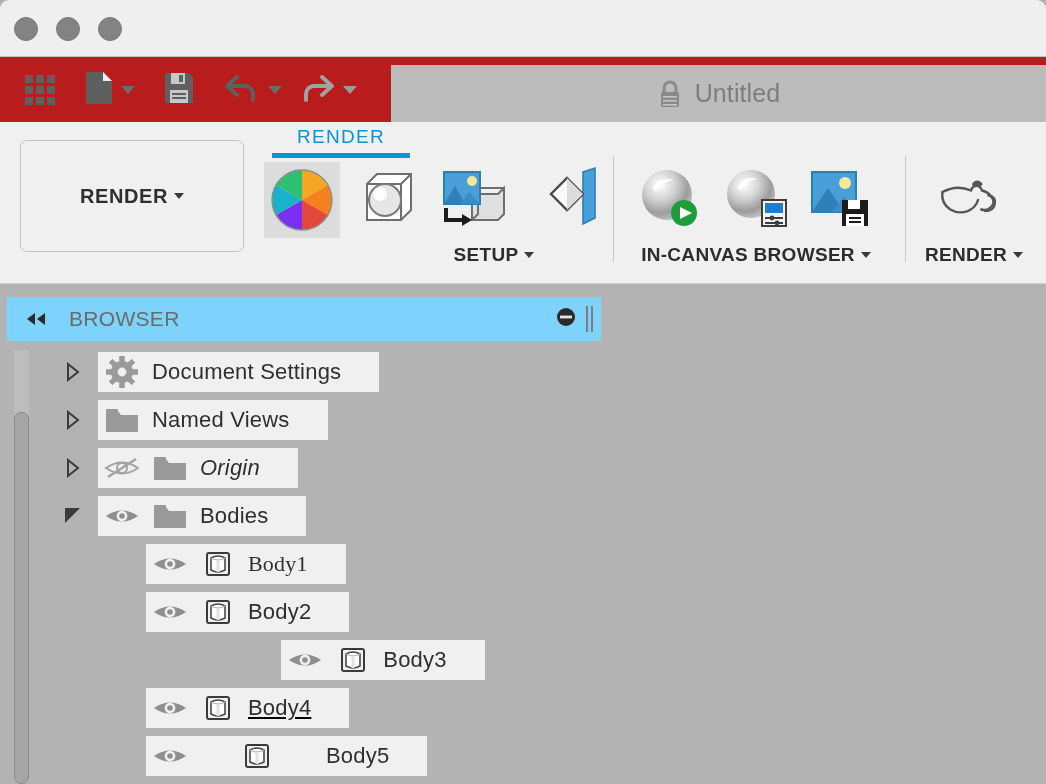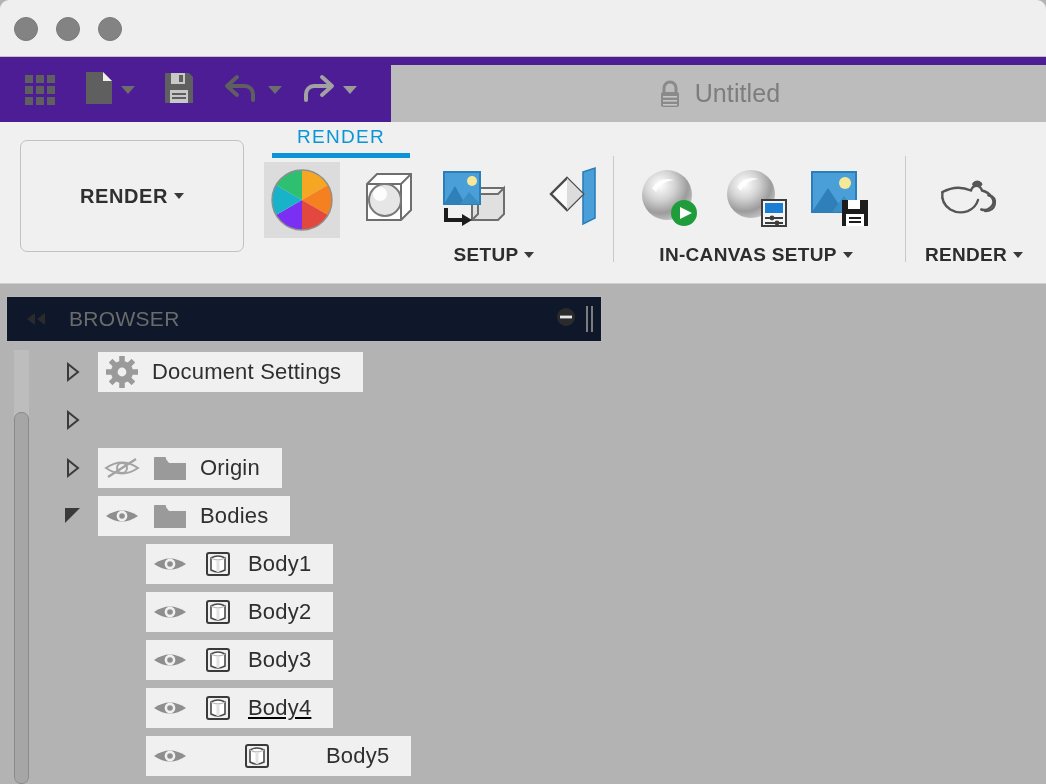--- a/index.html
+++ b/index.html
@@ -31,21 +31,21 @@
     width: 24px; height: 24px; border-radius: 50%;
     background: #838383;
     border: 1px solid #7a7a7a;
     box-sizing: border-box;
   }
 
   
   .qat {
     position: absolute; left: 0; top: 57px;
     width: 1046px; height: 65px;
-    background: #4c1d95;
+    background: #b91c1c;
     box-sizing: border-box;
   }
   .qat-inner { position: absolute; left: 0; top: 0; height: 65px; display: flex; align-items: center; }
   .qat-btn {
     display: flex; align-items: center; justify-content: center;
     height: 65px; cursor: default;
   }
   .qat-gap { width: 16px; height: 1px; }
 
   .grid-icon { display: grid; grid-template-columns: repeat(3, 8px); grid-template-rows: repeat(3, 8px); gap: 3px; }
@@ -120,21 +120,21 @@
   .rb-label {
     text-align: center; font-size: 19px; color: #2d2d2d; letter-spacing: .3px;
     margin-top: 2px;
   }
   .vsep { width: 1px; background: #c9c9c9; height: 106px; position: absolute; top: 34px; }
 
   
   .browser-hdr {
     position: absolute; left: 6px; top: 296px;
     width: 596px; height: 46px;
-    background: #0f172a;
+    background: #7dd3fc;
     border: 1px solid #b6b6b6;
     box-sizing: border-box;
     display: flex; align-items: center;
   }
   .bh-collapse { margin-left: 16px; display: flex; }
   .bh-title { margin-left: 20px; font-size: 21px; color: #6b6b6b; letter-spacing: .3px; }
   .bh-right { margin-left: auto; display: flex; align-items: center; gap: 10px; margin-right: 8px; }
   .bh-grip { display:flex; flex-direction:column; }
   .bh-grip span { display:block; width:2px; height:26px; background:#7d7d7d; }
   .bh-grip-wrap { display:flex; gap:3px; }
@@ -163,21 +163,21 @@
     display: flex; align-items: center;
   }
   .twisty {
     width: 22px; height: 22px; flex: 0 0 22px;
     display: flex; align-items: center; justify-content: center;
   }
   .row-chip {
     height: 40px;
     background: #f0f0f0;
     display: inline-flex; align-items: center;
-    padding-right: 22px;
+    padding-right: 38px;
     box-sizing: border-box;
   }
   .chip-icon { width: 48px; display:flex; align-items:center; justify-content:center; }
   .chip-label {
     font-size: 22px; color: #2f2f2f; letter-spacing: .2px;
     padding-left: 6px; white-space: nowrap;
   }
 
   
   .canvas {
@@ -430,21 +430,21 @@
               <rect x="42" y="34" width="12" height="9" fill="#ffffff"></rect>
               <rect x="40" y="48" width="18" height="12" fill="#ffffff"></rect>
               <rect x="43" y="51" width="12" height="2" fill="#1c1c1c"></rect>
               <rect x="43" y="55" width="12" height="2" fill="#1c1c1c"></rect>
             </svg>
           </div>
         </div>
 
       </div>
       <div class="rb-label" style="margin-top:6px;">
-        <span>IN-CANVAS SETUP</span><span class="caret-sm"></span>
+        <span>IN-CANVAS BROWSER</span><span class="caret-sm"></span>
       </div>
     </div>
 
     <div class="vsep" style="left:905px;"></div>
 
     <div class="ribbon-group" style="left:925px;">
       <div class="rb-icons">
         <div class="rb-item">
           <div class="rb-cell">
             <svg width="96" height="68" viewBox="0 0 96 68">
@@ -518,22 +518,31 @@
           </span>
           <span class="chip-label">Document Settings</span>
         </span>
       </div>
       <div class="tree-row" style="padding-left: 62px;">
         <span class="twisty">
           <svg width="20" height="22" viewBox="0 0 20 22">
             <path d="M5 3 L15 11 L5 19 Z" fill="none" stroke="#3a3a3a" stroke-width="2"></path>
           </svg>
         </span>
-      </div>
-      <div class="tree-row" style="padding-left: 62px;">
+        <span class="row-chip" style="margin-left: 14px;">
+          <span class="chip-icon">
+            <svg width="36" height="28" viewBox="0 0 36 28">
+              <path d="M2 5 h12 l3 4 h17 v17 H2 Z" fill="#9a9a9a"></path>
+              <rect x="2" y="3" width="12" height="4" rx="1" fill="#9a9a9a"></rect>
+            </svg>
+          </span>
+          <span class="chip-label">Named Views</span>
+        </span>
+      </div>
+      <div class="tree-row" style="padding-left: 62px; font-style: italic;">
         <span class="twisty">
           <svg width="20" height="22" viewBox="0 0 20 22">
             <path d="M5 3 L15 11 L5 19 Z" fill="none" stroke="#3a3a3a" stroke-width="2"></path>
           </svg>
         </span>
         <span class="row-chip" style="margin-left: 14px;">
           <span class="chip-icon">
             <svg width="36" height="26" viewBox="0 0 36 26">
               <path d="M2 13 q16 -11 32 0 q-16 11 -32 0 Z" fill="none" stroke="#a3a3a3" stroke-width="2"></path>
               <circle cx="18" cy="13" r="5" fill="none" stroke="#a3a3a3" stroke-width="2"></circle>
@@ -565,21 +574,21 @@
           </span>
           <span class="chip-icon">
             <svg width="36" height="28" viewBox="0 0 36 28">
               <path d="M2 5 h12 l3 4 h17 v17 H2 Z" fill="#9a9a9a"></path>
               <rect x="2" y="3" width="12" height="4" rx="1" fill="#9a9a9a"></rect>
             </svg>
           </span>
           <span class="chip-label">Bodies</span>
         </span>
       </div>
-      <div class="tree-row" style="padding-left: 146px;">
+      <div class="tree-row" style="padding-left: 146px; font-family: Liberation Serif, serif;">
         <span class="row-chip" style="margin-left: 0px;">
           <span class="chip-icon">
             <svg width="36" height="26" viewBox="0 0 36 26">
               <path d="M2 13 q16 -11 32 0 q-16 11 -32 0 Z" fill="#8e8e8e"></path>
               <circle cx="18" cy="13" r="5.4" fill="#f0f0f0"></circle>
               <circle cx="18" cy="13" r="2.8" fill="#8e8e8e"></circle>
             </svg>
           </span>
           <span class="chip-icon">
             <svg width="34" height="34" viewBox="0 0 34 34">
@@ -605,21 +614,21 @@
             <svg width="34" height="34" viewBox="0 0 34 34">
               <rect x="6" y="6" width="22" height="22" rx="2" fill="none" stroke="#3a3a3a" stroke-width="2"></rect>
               <path d="M10 11 q7 -4 14 0 v12 q-7 4 -14 0 Z" fill="#ffffff" stroke="#4a4a4a" stroke-width="1.6"></path>
               <path d="M10 11 q7 4 14 0" fill="none" stroke="#b8b8b8" stroke-width="1.4"></path>
               <path d="M17 13 v12" stroke="#e2e2e2" stroke-width="3"></path>
             </svg>
           </span>
           <span class="chip-label">Body2</span>
         </span>
       </div>
-      <div class="tree-row" style="padding-left: 146px;">
+      <div class="tree-row" style="padding-left: 146px; justify-content: center;">
         <span class="row-chip" style="margin-left: 0px;">
           <span class="chip-icon">
             <svg width="36" height="26" viewBox="0 0 36 26">
               <path d="M2 13 q16 -11 32 0 q-16 11 -32 0 Z" fill="#8e8e8e"></path>
               <circle cx="18" cy="13" r="5.4" fill="#f0f0f0"></circle>
               <circle cx="18" cy="13" r="2.8" fill="#8e8e8e"></circle>
             </svg>
           </span>
           <span class="chip-icon">
             <svg width="34" height="34" viewBox="0 0 34 34">

